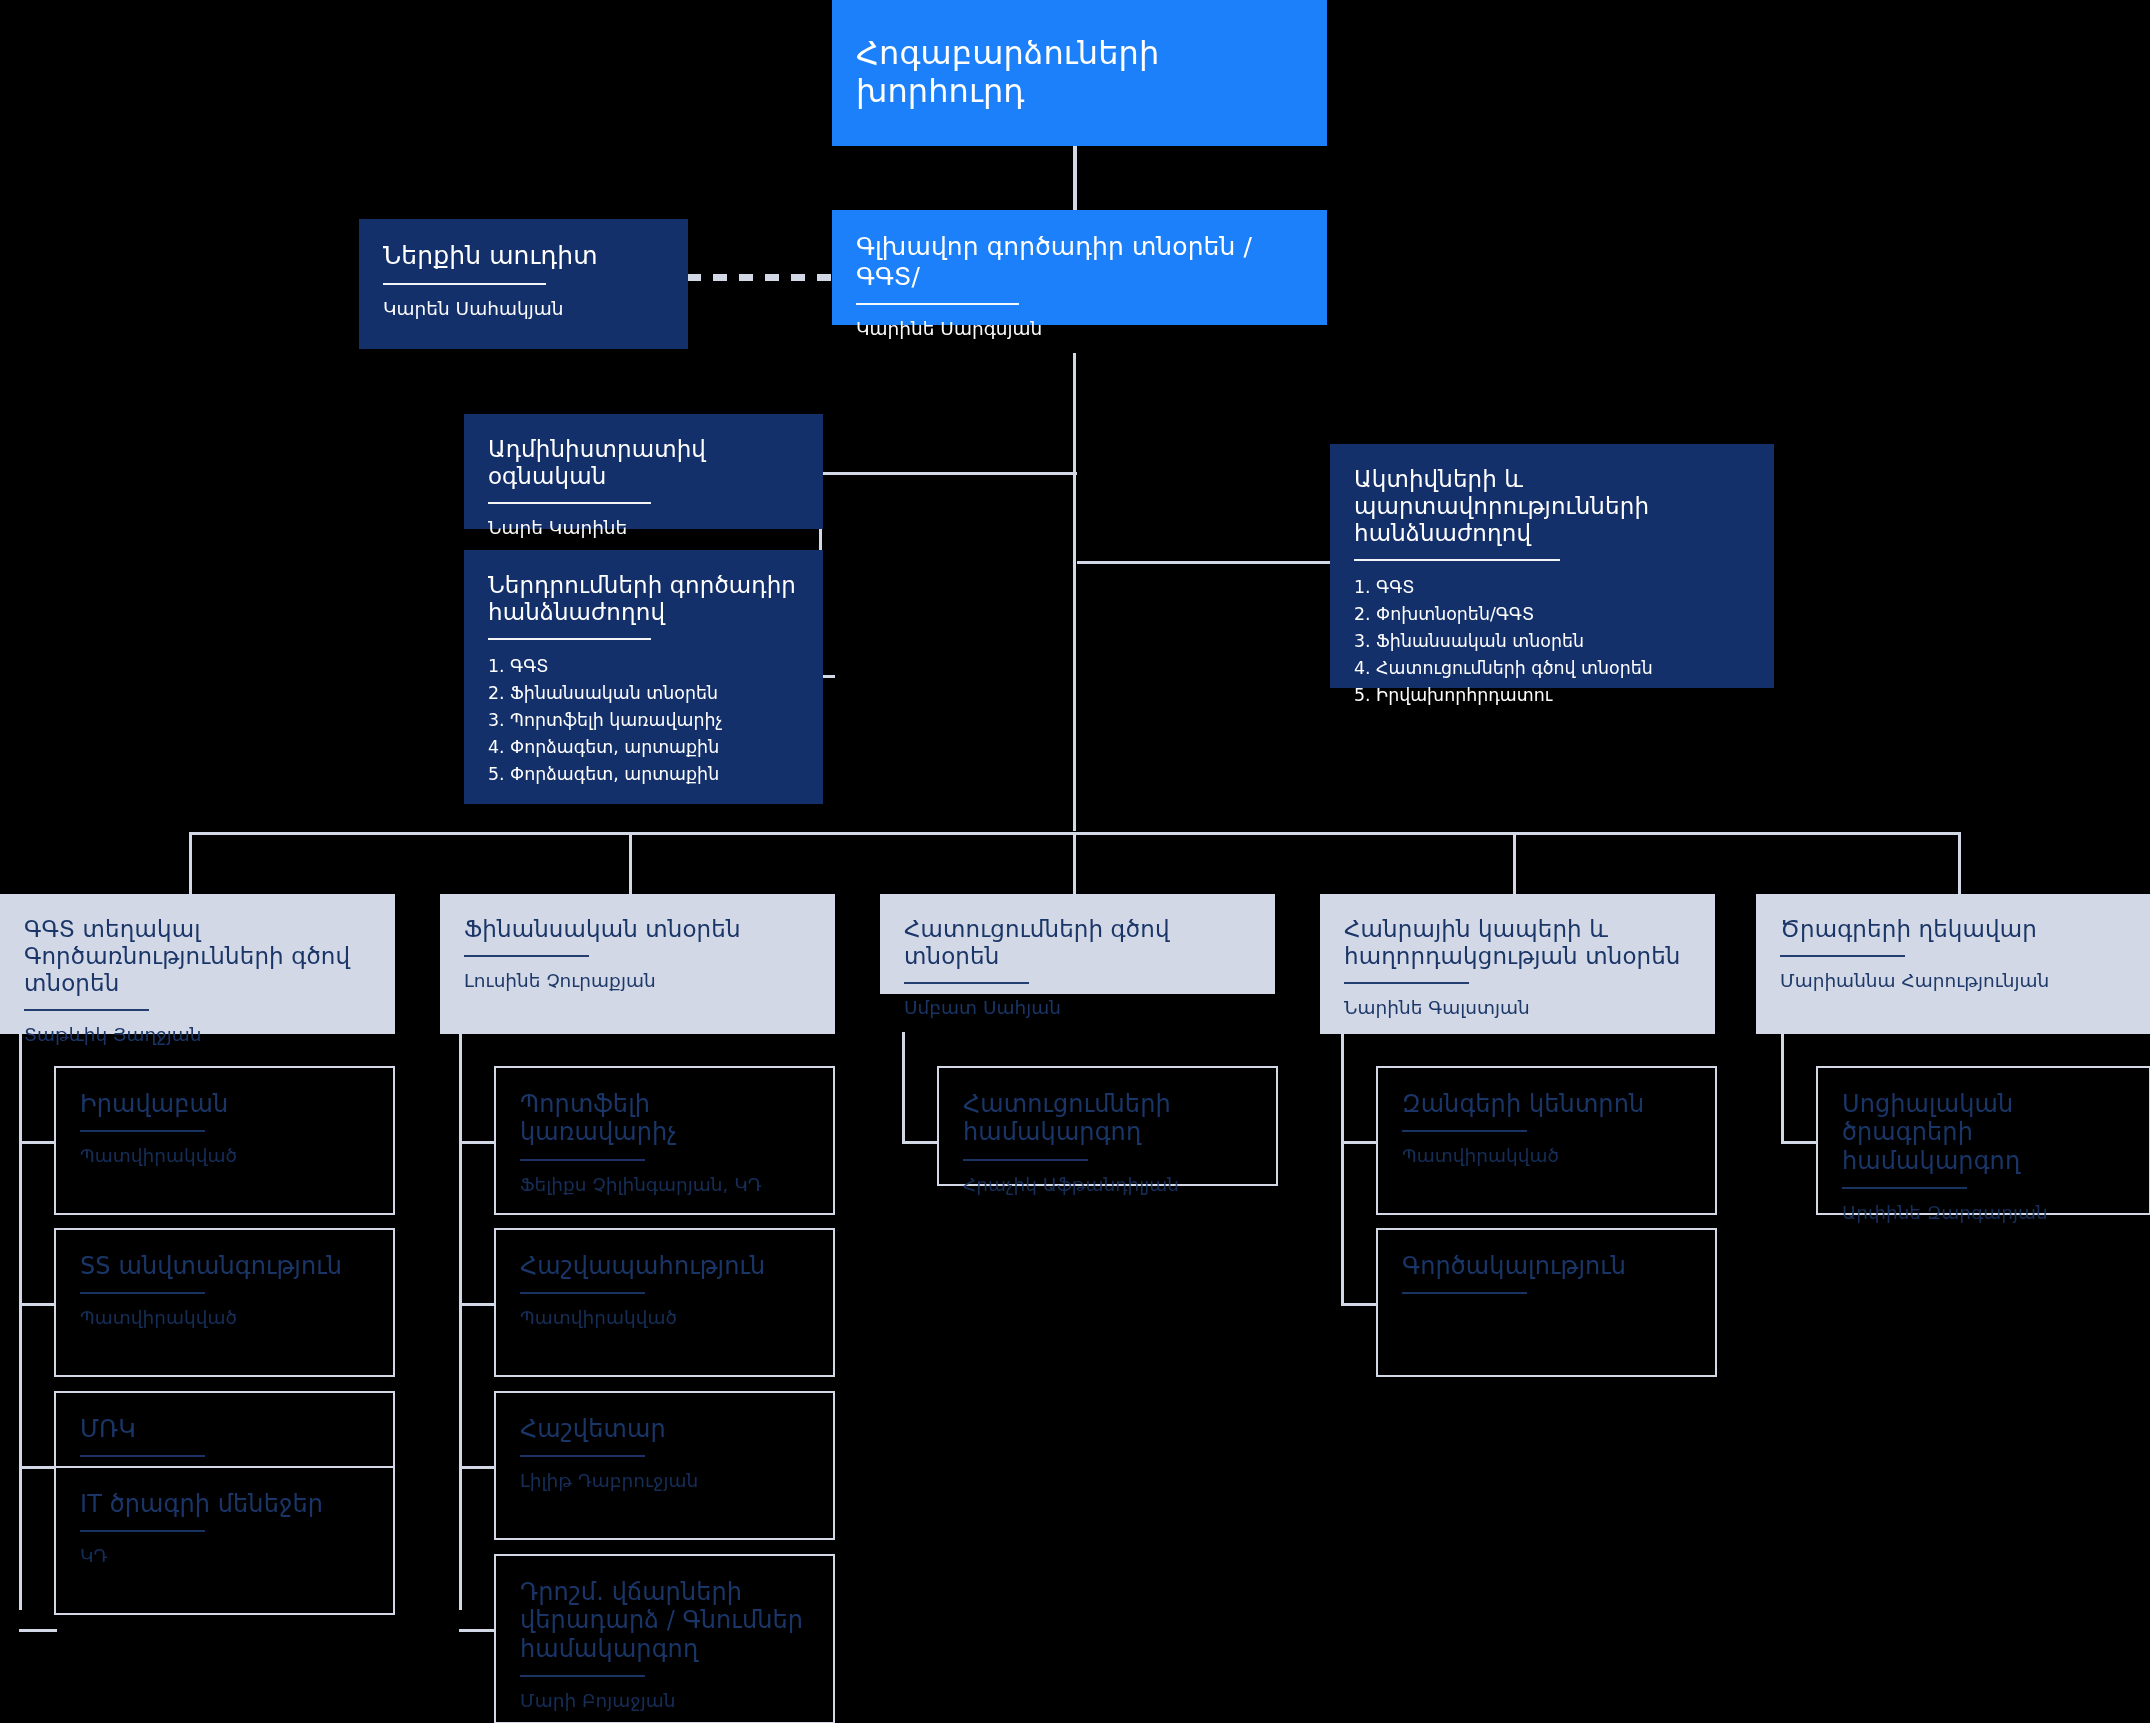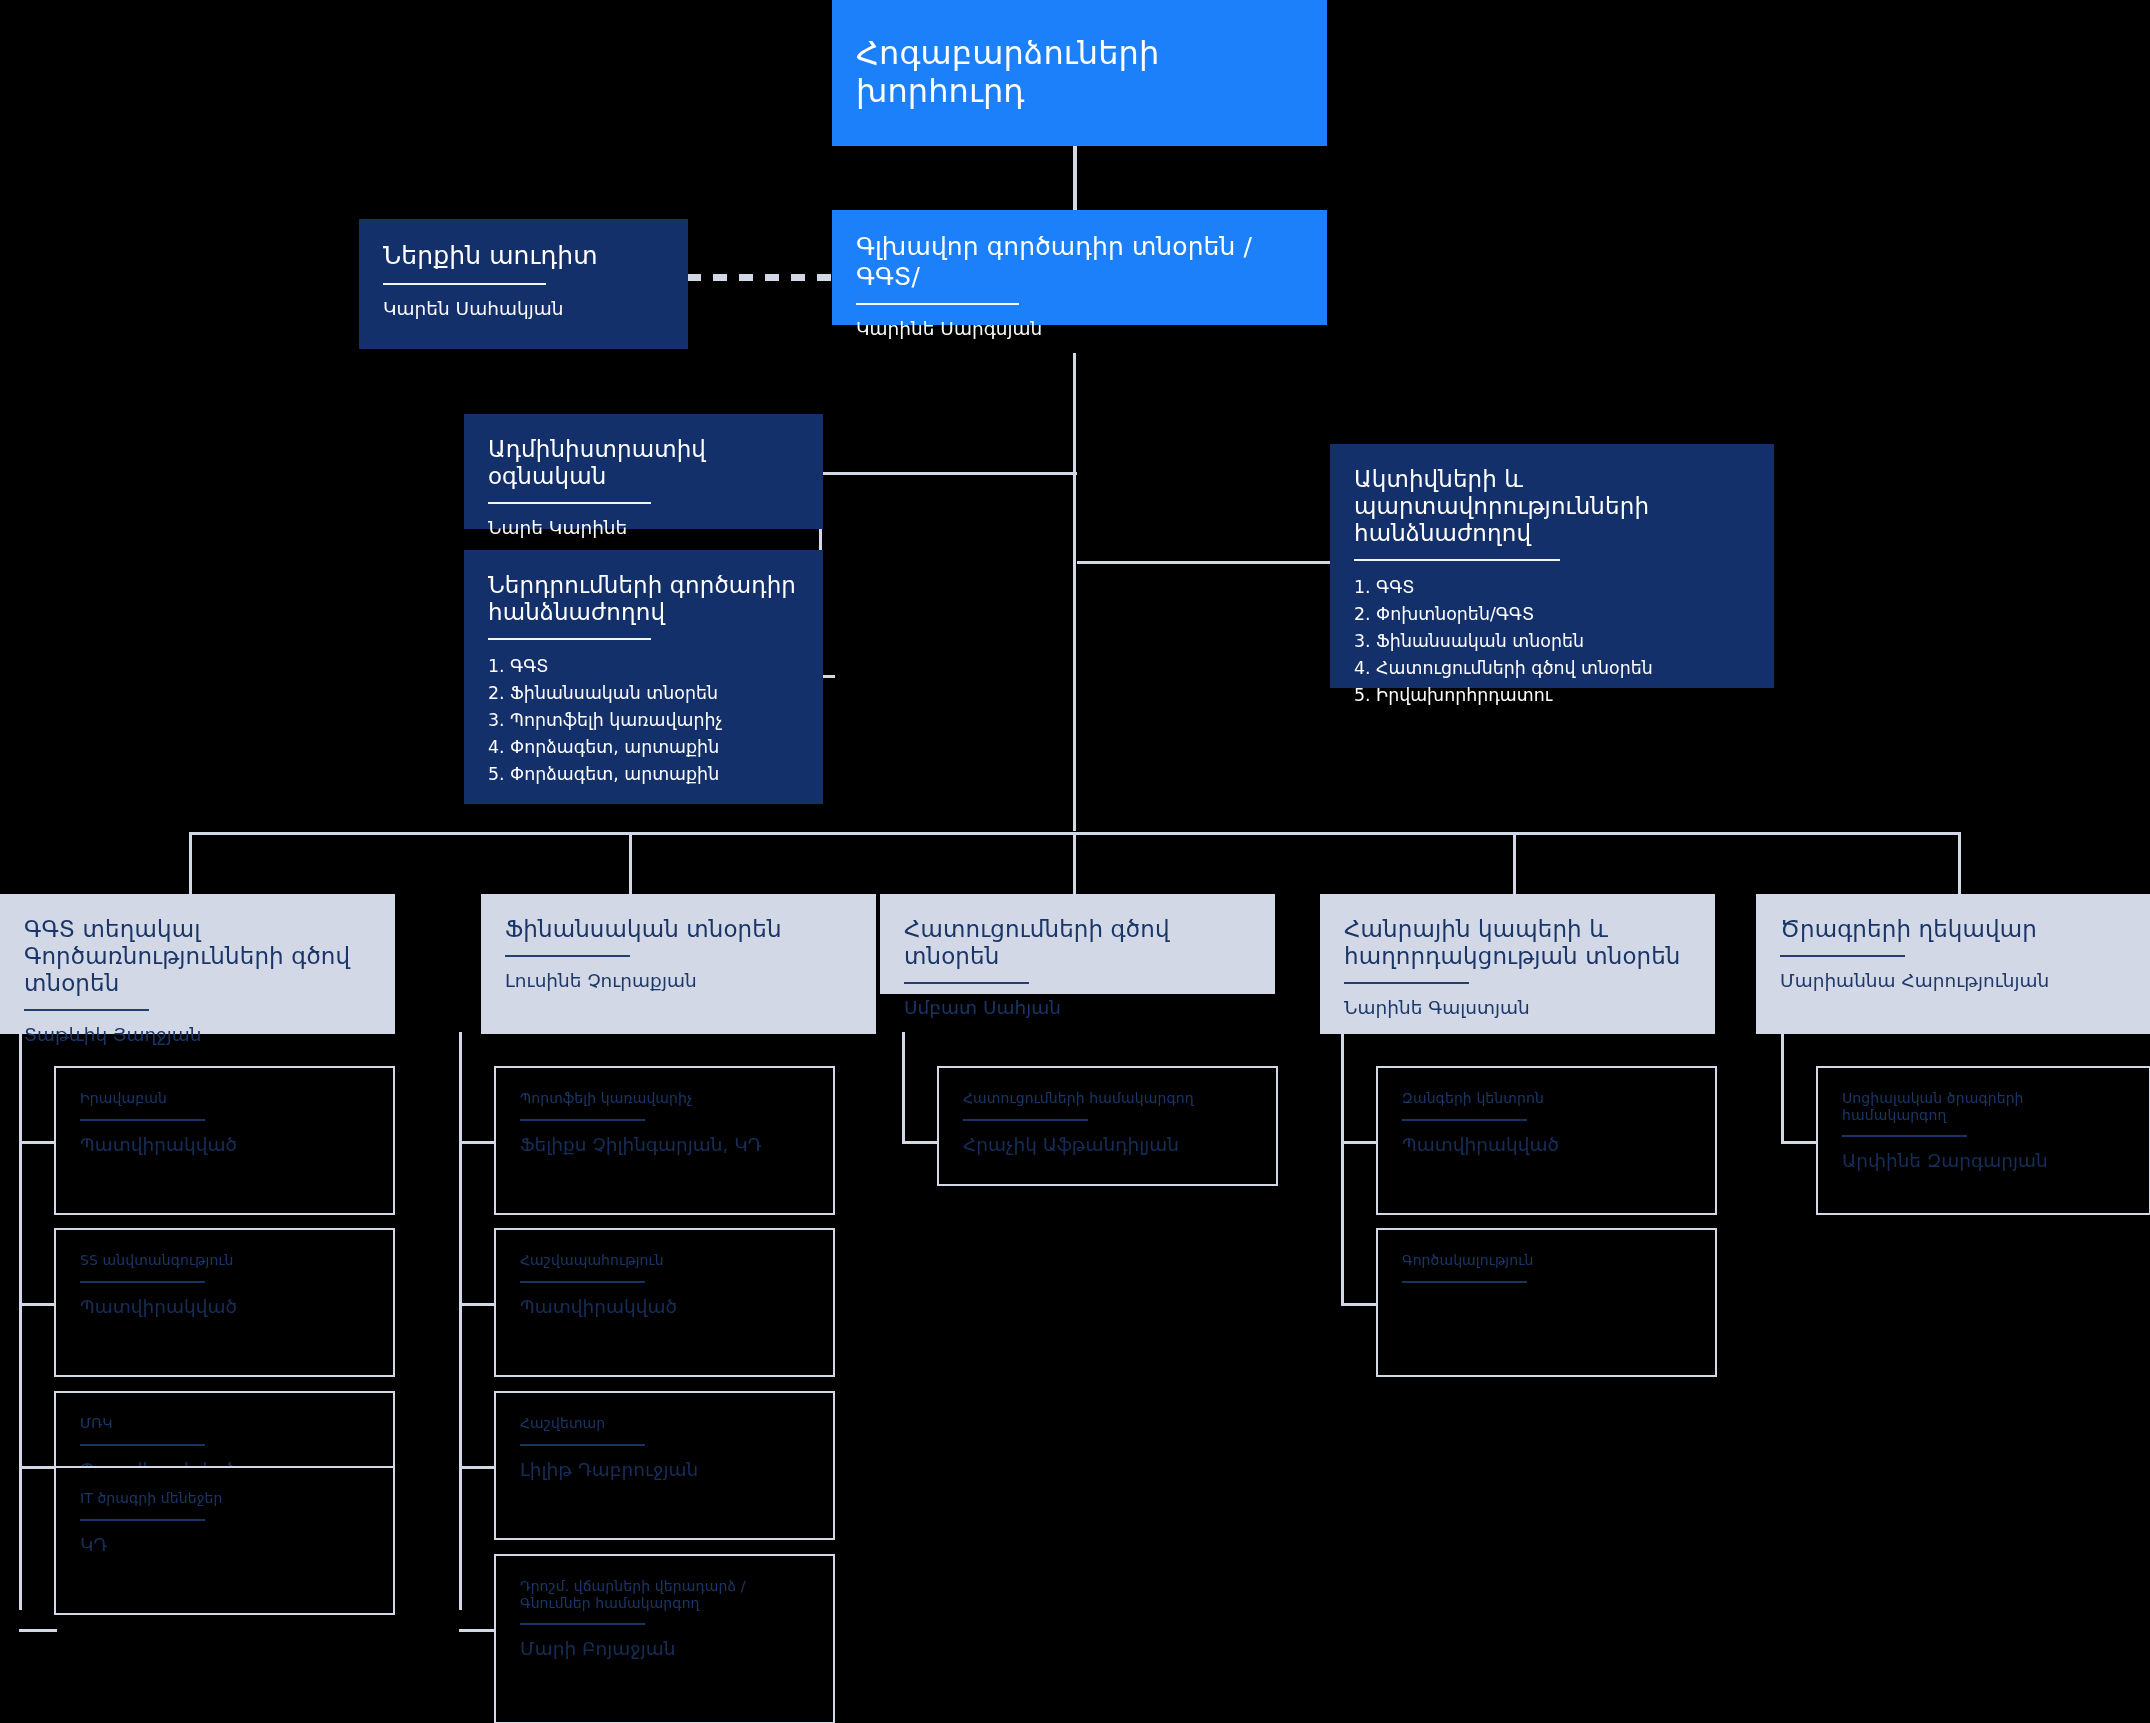--- a/index.html
+++ b/index.html
@@ -13,21 +13,21 @@
   .navy{background:#14306B;color:#fff;}
   .light{background:#D3D8E6;color:#1A3668;}
   .outline{background:#000;border:2.7px solid #D3D8E6;color:#1A3668;}
 
   .pad{padding:22px 24px;}
 
   .title{font-weight:400;line-height:1.18;letter-spacing:0.1px;}
   .t-xl{font-size:32px;}
   .t-lg{font-size:25px;}
   .t-md{font-size:23px;}
-  .t-sm{font-size:14px;}
+  .t-sm{font-size:24px;}
 
   .rule{height:0;border-top:2.2px solid currentColor;opacity:.95;margin:12px 0 13px 0;}
   .rule.w-short{width:125px;}
   .rule.w-mid{width:163px;}
   .rule.w-long{width:206px;}
 
   .sub{font-size:18.5px;font-weight:400;line-height:1.2;opacity:.98;}
   .sub.dim{opacity:.85;}
 
   .list{font-size:17.4px;line-height:1.55;}
@@ -129,21 +129,21 @@
     <div>5. Իրվախորհրդատու</div>
   </div>
 </div>
 
 <div class="node light pad" style="left:0px;top:894px;width:395px;height:140px;">
   <div class="title t-md">ԳԳՏ տեղակալ Գործառնությունների գծով տնօրեն</div>
   <div class="rule w-short"></div>
   <div class="sub">Տաթևիկ Յաղջյան</div>
 </div>
 
-<div class="node light pad" style="left:440px;top:894px;width:395px;height:140px;margin-left:41px;">
+<div class="node light pad" style="left:440px;top:894px;width:395px;height:140px;">
   <div class="title t-md">Ֆինանսական տնօրեն</div>
   <div class="rule w-short"></div>
   <div class="sub">Լուսինե Չուրաքյան</div>
 </div>
 
 <div class="node light pad" style="left:880px;top:894px;width:395px;height:100px;">
   <div class="title t-md">Հատուցումների գծով տնօրեն</div>
   <div class="rule w-short"></div>
   <div class="sub">Սմբատ Սահյան</div>
 </div>

